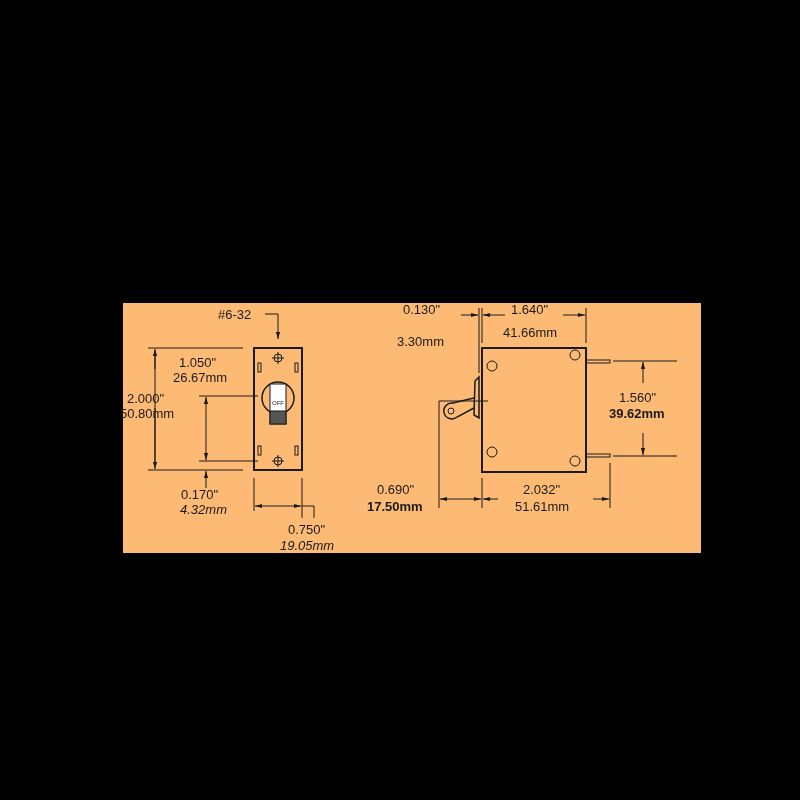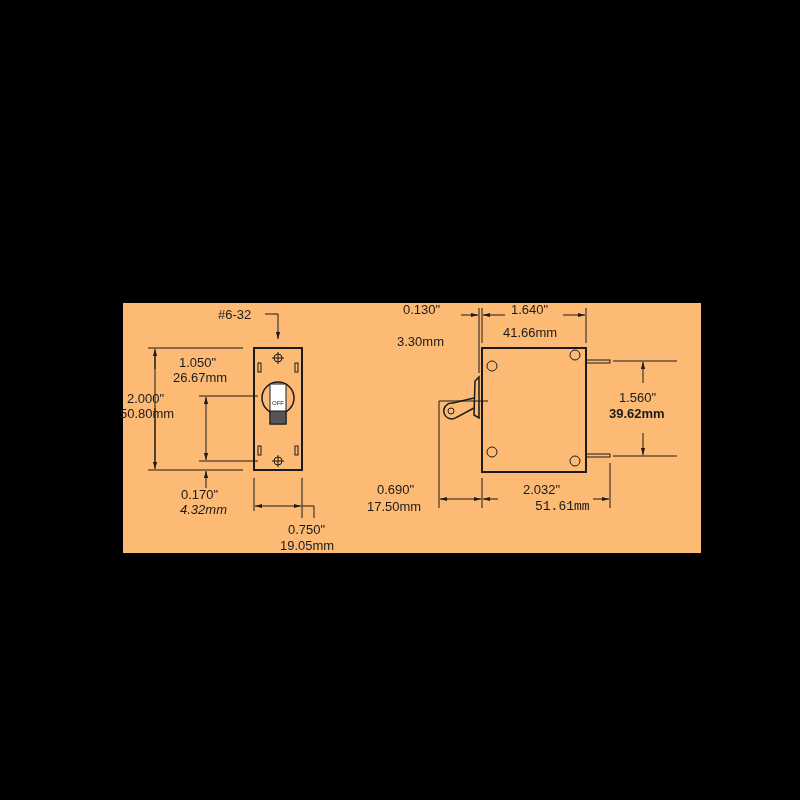--- a/index.html
+++ b/index.html
@@ -102,29 +102,29 @@
 <div class="lbl" style="left:56px;top:52px;">1.050"</div>
 <div class="lbl" style="left:50px;top:67px;">26.67mm</div>
 
 <div class="lbl" style="left:4px;top:88px;">2.000"</div>
 <div class="lbl" style="left:-3px;top:103px;">50.80mm</div>
 
 <div class="lbl" style="left:58px;top:184px;">0.170"</div>
 <div class="lbl" style="left:57px;top:199px;font-style:italic;">4.32mm</div>
 
 <div class="lbl" style="left:165px;top:219px;">0.750"</div>
-<div class="lbl" style="left:157px;top:235px;">19.05mm</div>
+<div class="lbl" style="left:157px;top:235px;font-style:italic;">19.05mm</div>
 
 <div class="lbl" style="left:280px;top:-1px;">0.130"</div>
 <div class="lbl" style="left:274px;top:31px;">3.30mm</div>
 
 <div class="lbl" style="left:388px;top:-1px;">1.640"</div>
 <div class="lbl" style="left:380px;top:22px;">41.66mm</div>
 
 <div class="lbl" style="left:496px;top:87px;">1.560"</div>
 <div class="lbl" style="left:486px;top:103px;font-weight:bold;">39.62mm</div>
 
 <div class="lbl" style="left:254px;top:179px;">0.690"</div>
-<div class="lbl" style="left:244px;top:196px;">17.50mm</div>
+<div class="lbl" style="left:244px;top:196px;font-weight:bold;">17.50mm</div>
 
 <div class="lbl" style="left:400px;top:179px;">2.032"</div>
-<div class="lbl" style="left:412px;top:196px;font-family:Liberation Mono, monospace;">51.61mm</div>
+<div class="lbl" style="left:392px;top:196px;">51.61mm</div>
 </div>
 
 </body></html>

